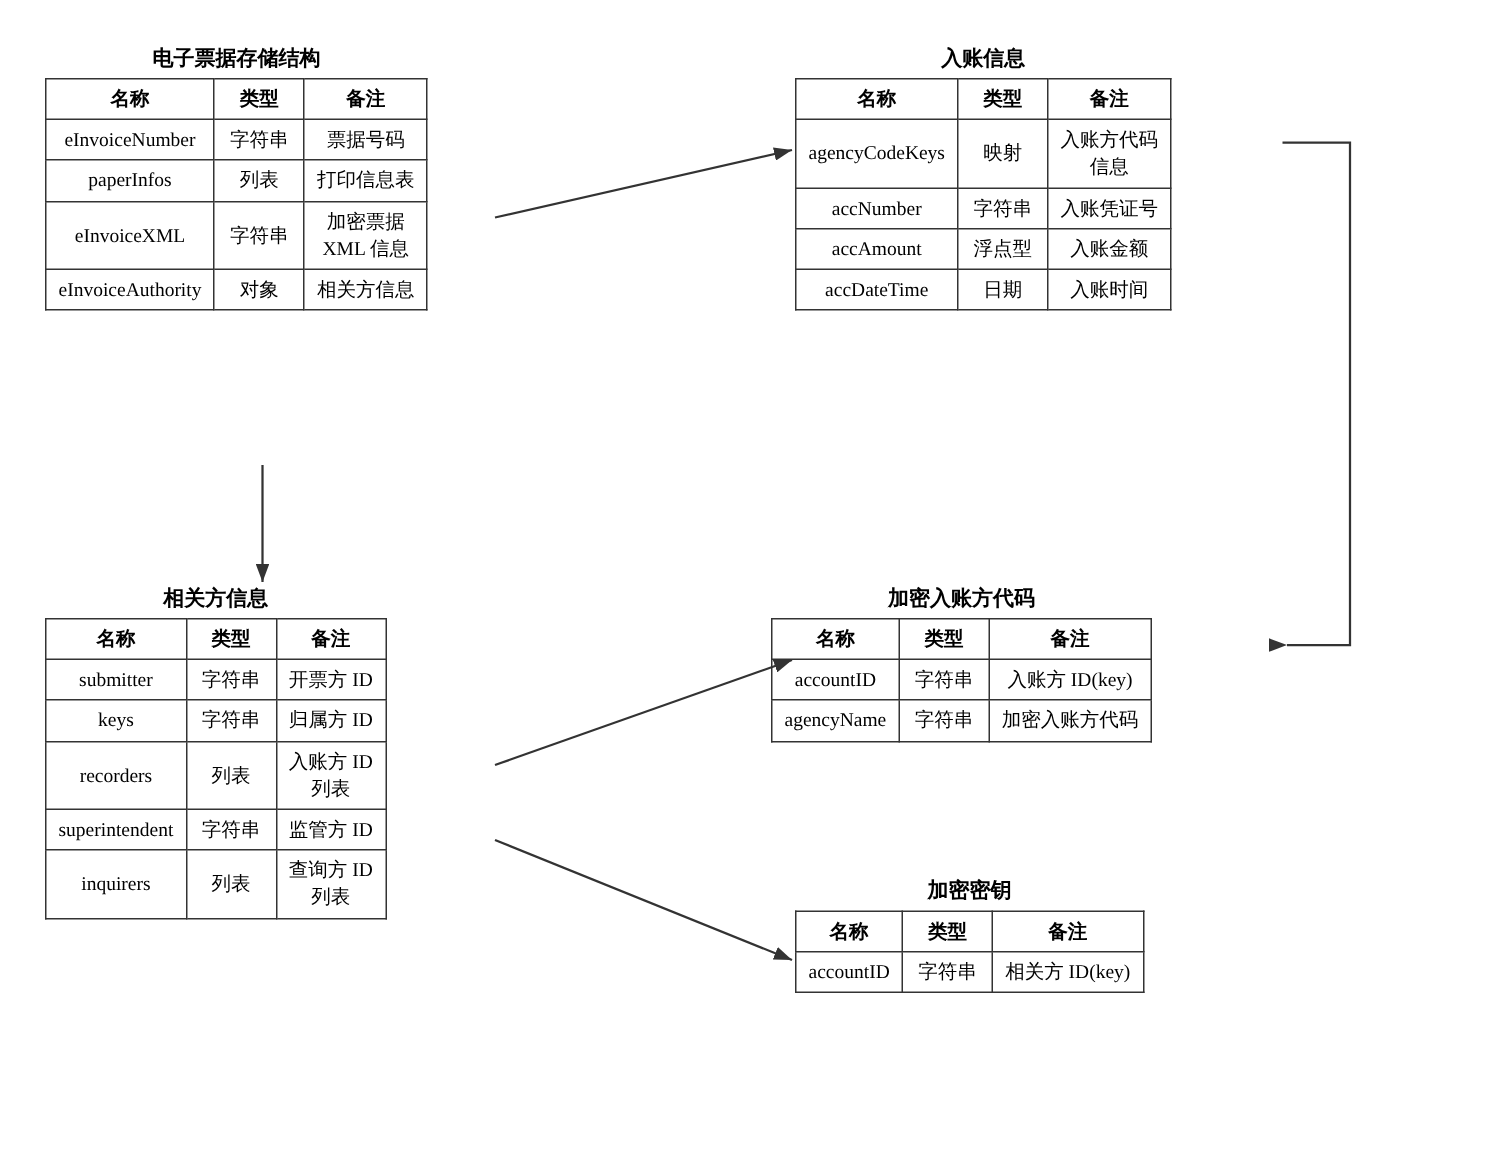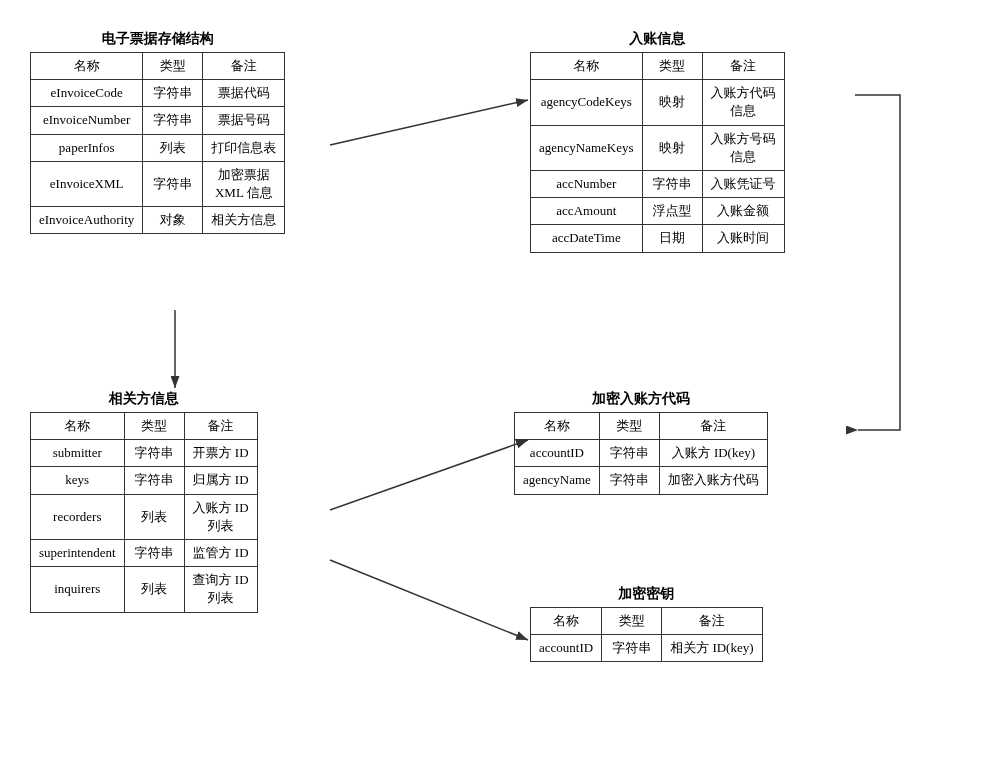--- a/index.html
+++ b/index.html
@@ -32,21 +32,21 @@
     }
     .table-block th, .table-block td {
       border: 1px solid #333;
       padding: 4px 8px;
       text-align: center;
       min-width: 60px;
       line-height: 1.4;
     }
     .table-block th {
       background: #fff;
-      font-weight: normal;
+      font-weight: bold;
     }
 
     
     .arrows-svg {
       position: absolute;
       top: 0;
       left: 0;
       width: 1000px;
       height: 775px;
       pointer-events: none;
@@ -61,25 +61,20 @@
     <caption>电子票据存储结构</caption>
     <thead>
       <tr>
         <th>名称</th>
         <th>类型</th>
         <th>备注</th>
       </tr>
     </thead>
     <tbody>
       <tr>
-        <td>eInvoiceCode</td>
-        <td>字符串</td>
-        <td>票据代码</td>
-      </tr>
-      <tr>
         <td>eInvoiceNumber</td>
         <td>字符串</td>
         <td>票据号码</td>
       </tr>
       <tr>
         <td>paperInfos</td>
         <td>列表</td>
         <td>打印信息表</td>
       </tr>
       <tr>
@@ -102,25 +97,20 @@
         <th>名称</th>
         <th>类型</th>
         <th>备注</th>
       </tr>
     </thead>
     <tbody>
       <tr>
         <td>agencyCodeKeys</td>
         <td>映射</td>
         <td>入账方代码<br>信息</td>
-      </tr>
-      <tr>
-        <td>agencyNameKeys</td>
-        <td>映射</td>
-        <td>入账方号码<br>信息</td>
       </tr>
       <tr>
         <td>accNumber</td>
         <td>字符串</td>
         <td>入账凭证号</td>
       </tr>
       <tr>
         <td>accAmount</td>
         <td>浮点型</td>
         <td>入账金额</td>

